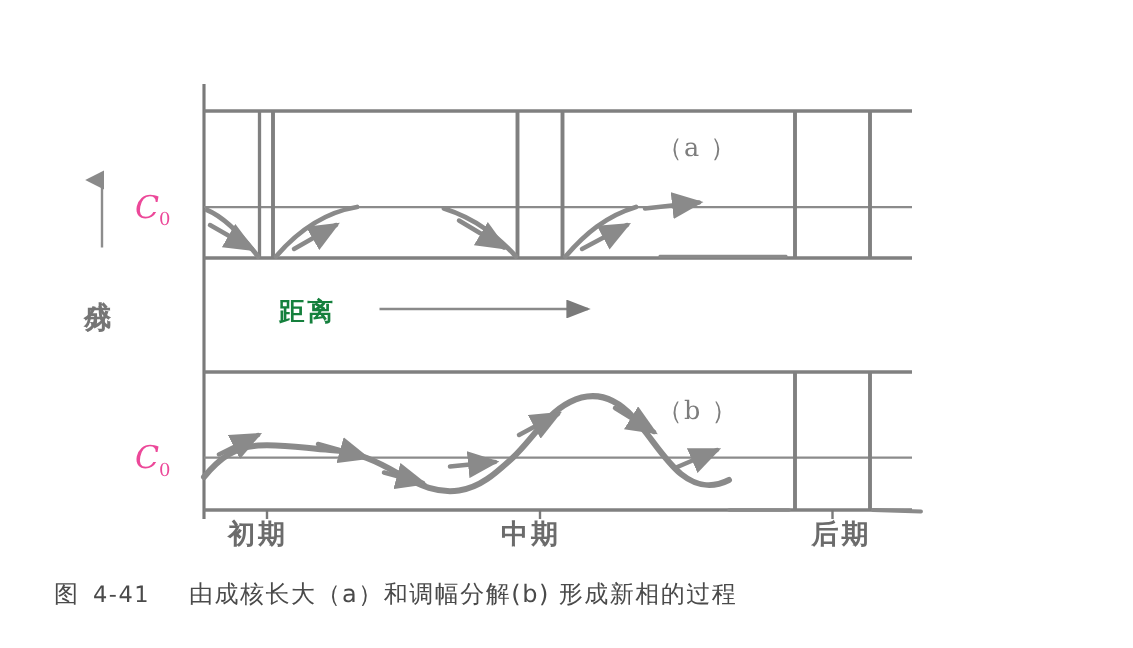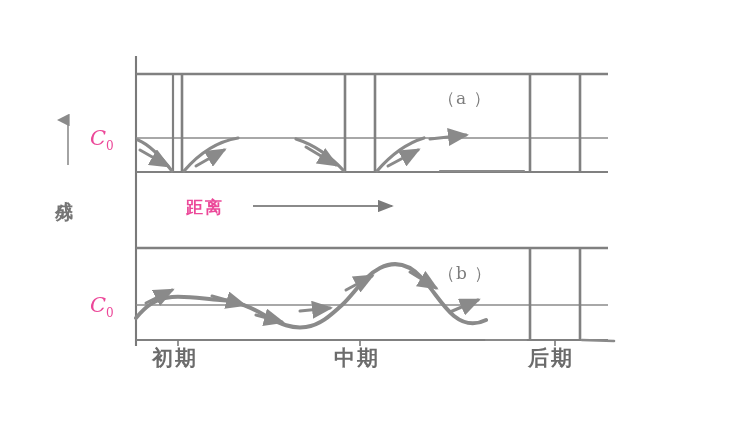--- a/index.html
+++ b/index.html
@@ -34,26 +34,26 @@
   .panel-tag{
     font-family:"DejaVu Serif", serif;
     font-size:17px;
     color:#7d7d7d;
     letter-spacing:1px;
   }
   .dist-label{
     font-family:"DejaVu Sans", sans-serif;
     font-size:17px;
     font-weight:600;
-    color:#ec4899;
+    color:#15803d;
     letter-spacing:2px;
   }
   .tick-label{
     font-family:"DejaVu Sans", sans-serif;
-    font-size:21px;
+    font-size:18px;
     font-weight:600;
     color:#6b6b6b;
     letter-spacing:2px;
   }
   .caption{
     position:absolute;
     left:36px;top:386px;
     font-family:"DejaVu Sans", sans-serif;
     font-size:16px;
     color:#4a4a4a;
@@ -188,16 +188,19 @@
   <div class="lbl panel-tag" style="left:438px;top:87px;">（a ）</div>
 
   <div class="lbl panel-tag" style="left:438px;top:262px;">（b ）</div>
 
   <div class="lbl dist-label" style="left:186px;top:196px;">距离</div>
 
   <div class="lbl tick-label" style="left:152px;top:344px;">初期</div>
 
   <div class="lbl tick-label" style="left:334px;top:344px;font-family:Liberation Serif, serif;">中期</div>
 
-  <div class="lbl tick-label" style="left:528px;top:344px;">后期</div>
-
+  <div class="lbl tick-label" style="left:541px;top:344px;">后期</div>
+
+  <div class="caption">
+    <span>图</span><span class="gap-s"></span><span class="fignum">4-41</span><span class="gap"></span><span>由成核长大（a）和调幅分解(b) 形成新相的过程</span>
+  </div>
 
 </div>
 
 </body></html>

